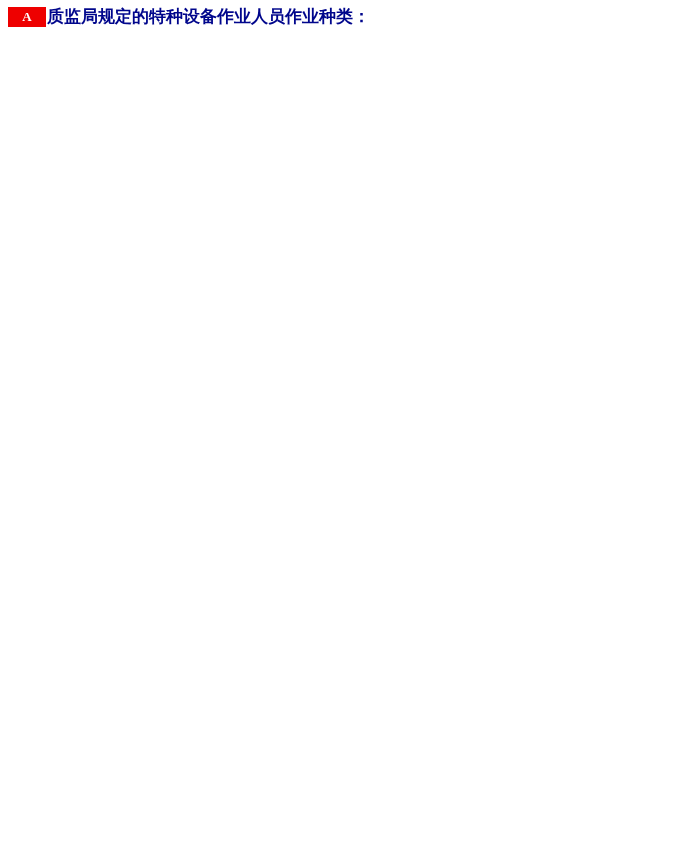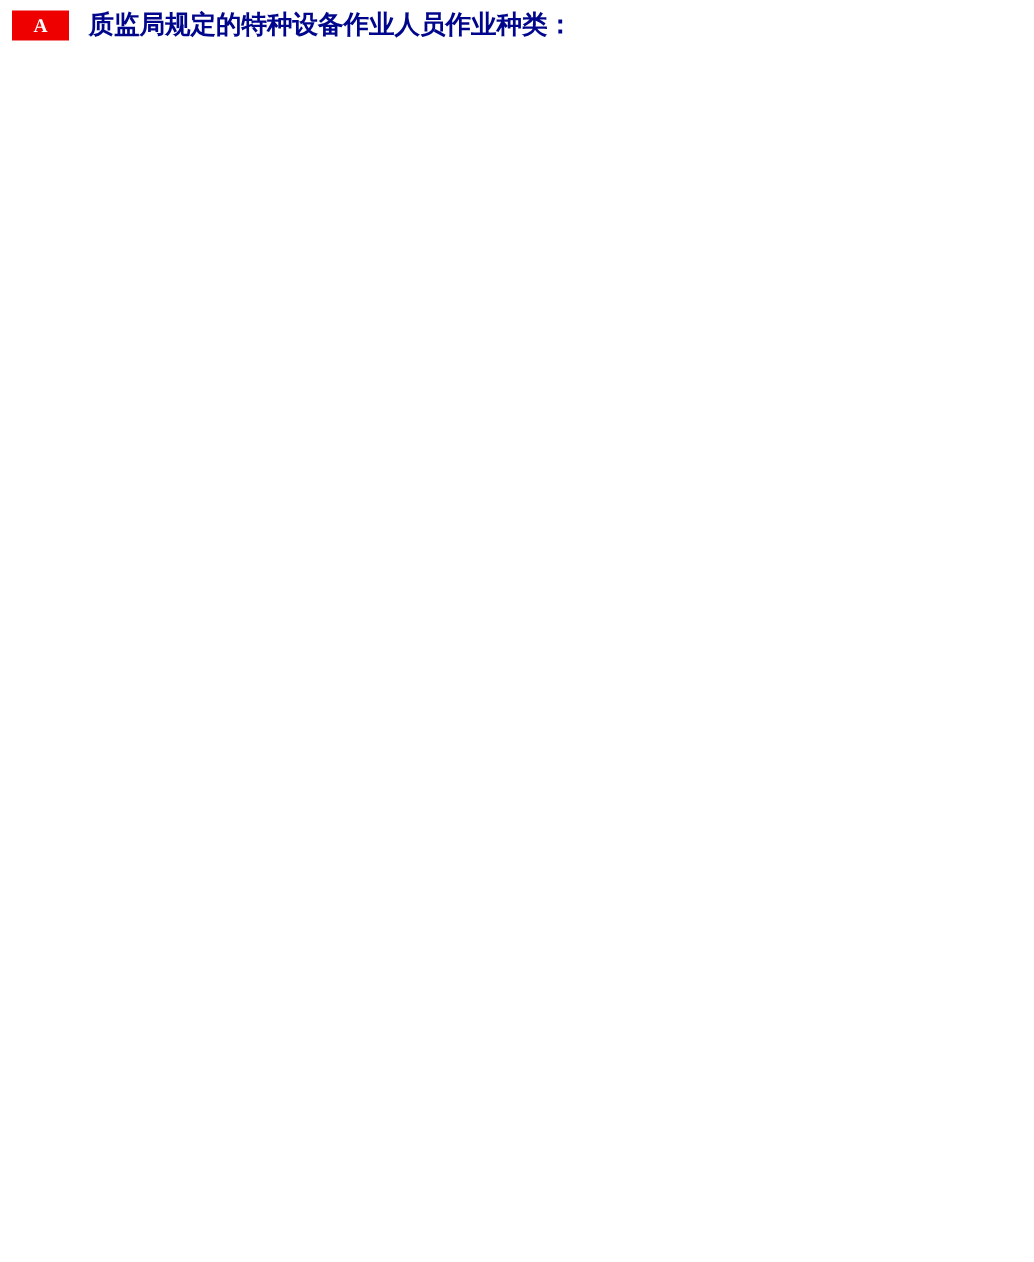--- a/index.html
+++ b/index.html
@@ -35,21 +35,21 @@
     font-weight: bold;
     font-size: 13px;
     line-height: 20px;
     flex: 0 0 auto;
   }
   .title {
     color: #00068c;
     font-weight: bold;
     font-size: 17px;
     line-height: 22px;
-    margin-left: 13px;
+    margin-left: 1px;
     white-space: nowrap;
   }
   table.cat-table {
     border-collapse: collapse;
     margin-left: 8px;
     margin-top: 5px;
     table-layout: fixed;
     width: 672px;
   }
 </style>

